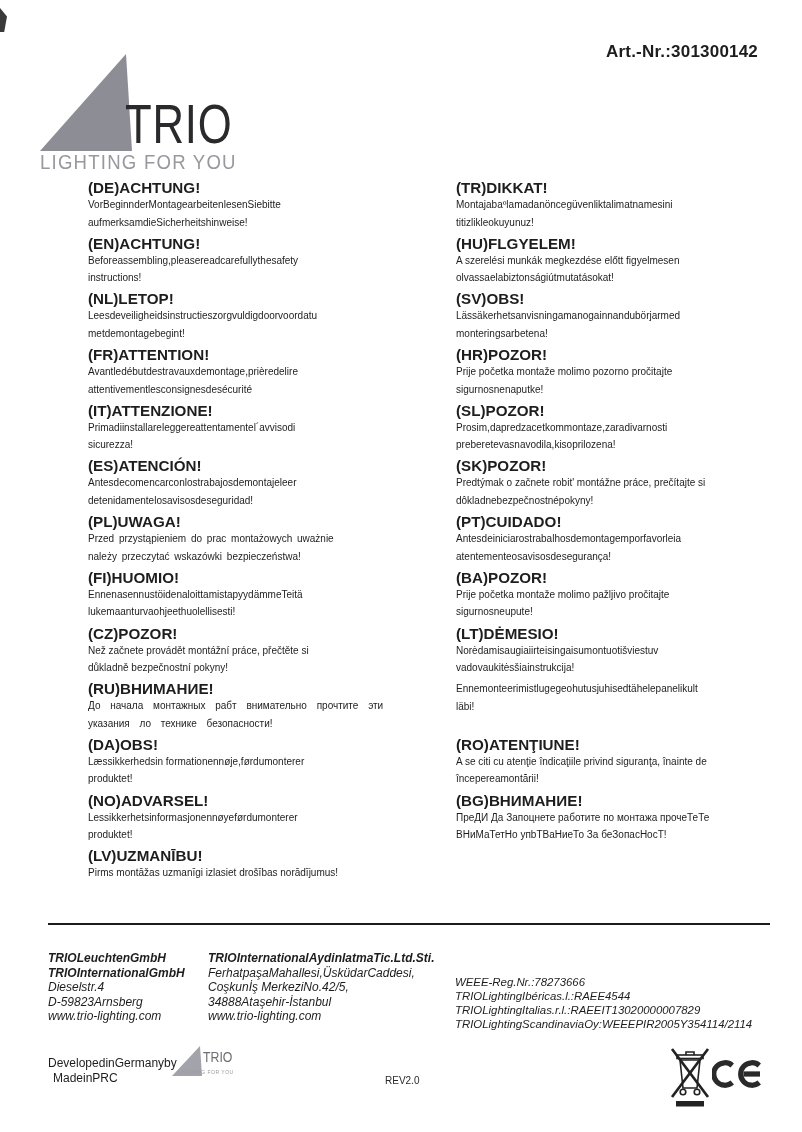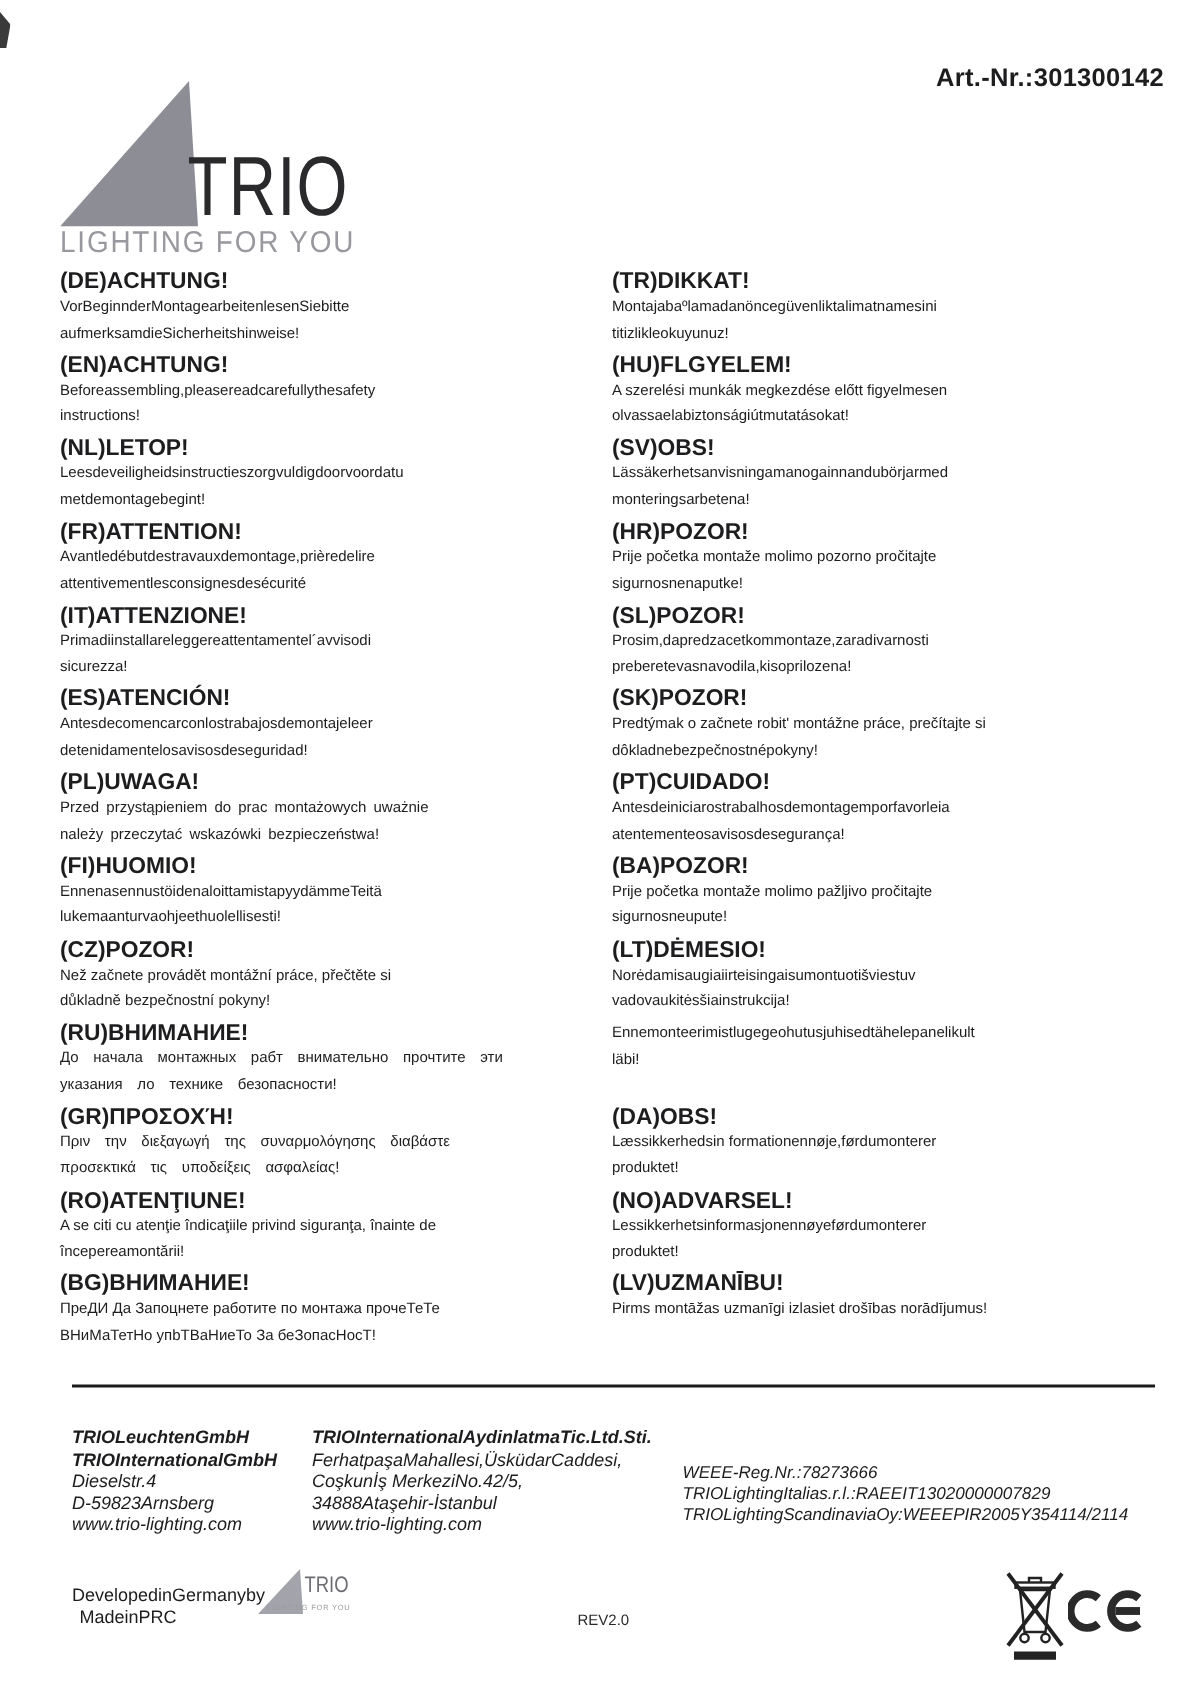--- a/index.html
+++ b/index.html
@@ -4,30 +4,30 @@
 <style>
   html,body{margin:0;padding:0;background:#e8e8e8;}
   .page{
     position:relative;width:802px;height:1132px;background:#ffffff;
     font-family:"Liberation Sans","DejaVu Sans",sans-serif;color:#1d1d1f;
     overflow:hidden;margin:0 auto;
   }
   .artifact{position:absolute;left:0;top:8px;width:7px;height:24px;background:#3a3a3a;
     clip-path:polygon(0 0,100% 35%,60% 100%,0 100%);}
   
-  .art-nr{position:absolute;top:42px;right:26px;font-size:17px;font-weight:bold;letter-spacing:.2px;}
+  .art-nr{position:absolute;top:42px;right:44px;font-size:17px;font-weight:bold;letter-spacing:.2px;}
   .logo-tri{position:absolute;left:40px;top:54px;}
   .logo-brand{position:absolute;left:125px;top:96px;font-size:56px;line-height:1;
     transform:scaleX(.78);transform-origin:left top;letter-spacing:1px;color:#2a2a2c;font-weight:400;}
   .logo-tagline{position:absolute;left:40px;top:151px;font-size:20px;letter-spacing:1.3px;
     color:#98989e;transform:scaleX(.93);transform-origin:left top;white-space:nowrap;}
   
   .warnings{position:absolute;left:40px;top:179px;width:740px;
     display:grid;grid-template-columns:368px 1fr;}
-  .w-entry{margin-bottom:3.5px;}
+  .w-entry{margin-bottom:3.5px;margin-left:48px;}
   .w-title{font-size:15.2px;font-weight:bold;line-height:17px;white-space:nowrap;}
   .w-line{font-size:10px;line-height:17.6px;white-space:nowrap;overflow:visible;}
   .sp1{word-spacing:2px;}
   .sp2{word-spacing:7px;}
   
   .divider{position:absolute;left:48px;top:923px;width:722px;height:2px;background:#1b1b1b;}
   .footer{position:absolute;left:48px;top:951px;width:722px;height:100px;font-style:italic;}
   .f-block{position:absolute;font-size:12px;line-height:14.6px;white-space:nowrap;}
   .f-block.small{font-size:11.4px;line-height:14px;}
   .bold{font-weight:bold;}
@@ -151,25 +151,20 @@
       <div class="w-entry">
         <div class="w-title">(RU)ВНИМАНИЕ!</div>
         <div class="w-line sp2">До начала монтажных рабт внимательно прочтите эти</div>
         <div class="w-line sp2">указания ло технике безопасности!</div>
       </div>
       <div class="w-entry">
         <div class="w-line">Ennemonteerimistlugegeohutusjuhisedtähelepanelikult</div>
         <div class="w-line">läbi!</div>
       </div>
       <div class="w-entry">
-        <div class="w-title">(GR)ΠΡΟΣΟΧΉ!</div>
-        <div class="w-line sp2">Πριν την διεξαγωγή της συναρμολόγησης διαβάστε</div>
-        <div class="w-line sp2">προσεκτικά τις υποδείξεις ασφαλείας!</div>
-      </div>
-      <div class="w-entry">
         <div class="w-title">(DA)OBS!</div>
         <div class="w-line">Læssikkerhedsin formationennøje,førdumonterer</div>
         <div class="w-line">produktet!</div>
       </div>
       <div class="w-entry">
         <div class="w-title">(RO)ATENŢIUNE!</div>
         <div class="w-line">A se citi cu atenţie îndicaţiile privind siguranţa, înainte de</div>
         <div class="w-line">începereamontării!</div>
       </div>
       <div class="w-entry">
@@ -200,20 +195,21 @@
       </div>
       <div class="f-block" style="left: 160px; top: 0px;">
         <div class="bold">TRIOInternationalAydinlatmaTic.Ltd.Sti.</div>
         <div>FerhatpaşaMahallesi,ÜsküdarCaddesi,</div>
         <div>Coşkunİş MerkeziNo.42/5,</div>
         <div>34888Ataşehir-İstanbul</div>
         <div>www.trio-lighting.com</div>
       </div>
       <div class="f-block small" style="left: 407px; top: 24px;">
         <div>WEEE-Reg.Nr.:78273666</div>
+        <div>TRIOLightingIbéricas.l.:RAEE4544</div>
         <div>TRIOLightingItalias.r.l.:RAEEIT13020000007829</div>
         <div>TRIOLightingScandinaviaOy:WEEEPIR2005Y354114/2114</div>
       </div>
     </div>
 
   <div class="made">
     <div>DevelopedinGermanyby</div>
     <div class="indent">MadeinPRC</div>
   </div>
 

